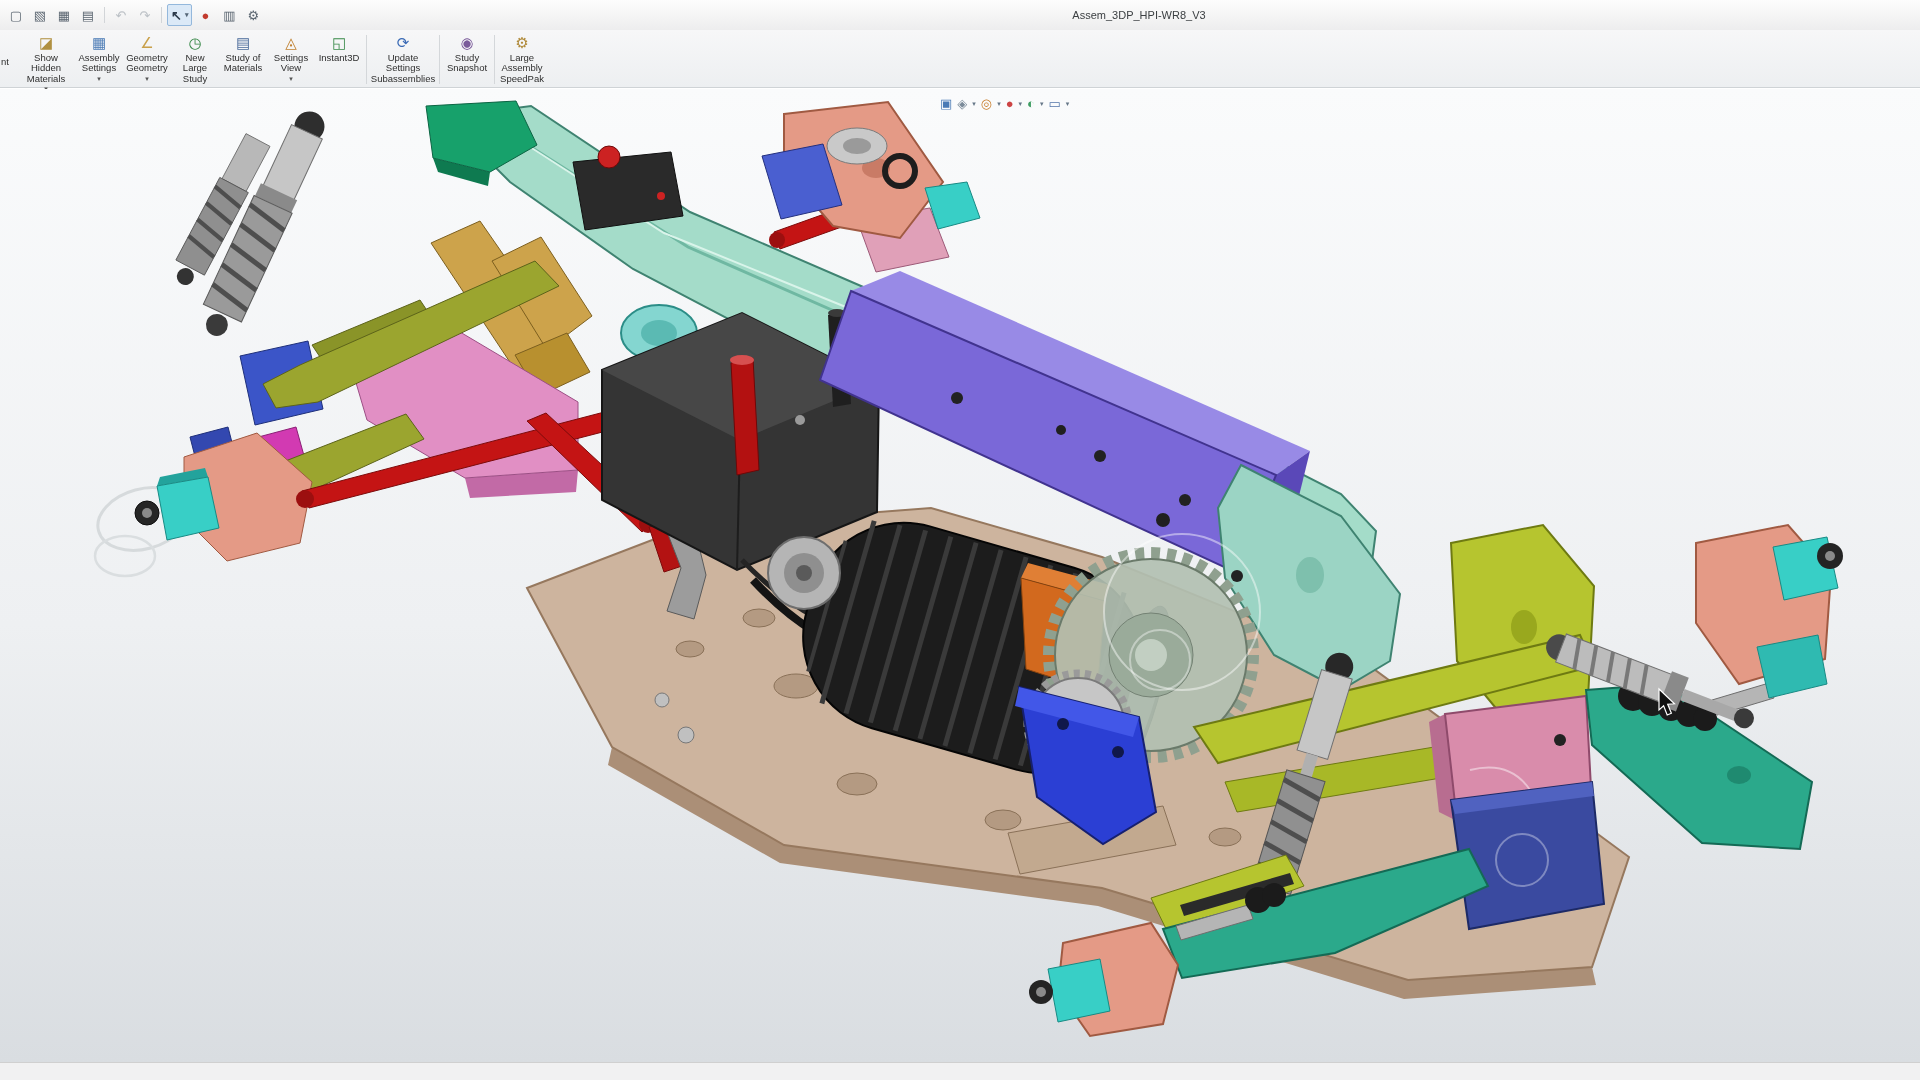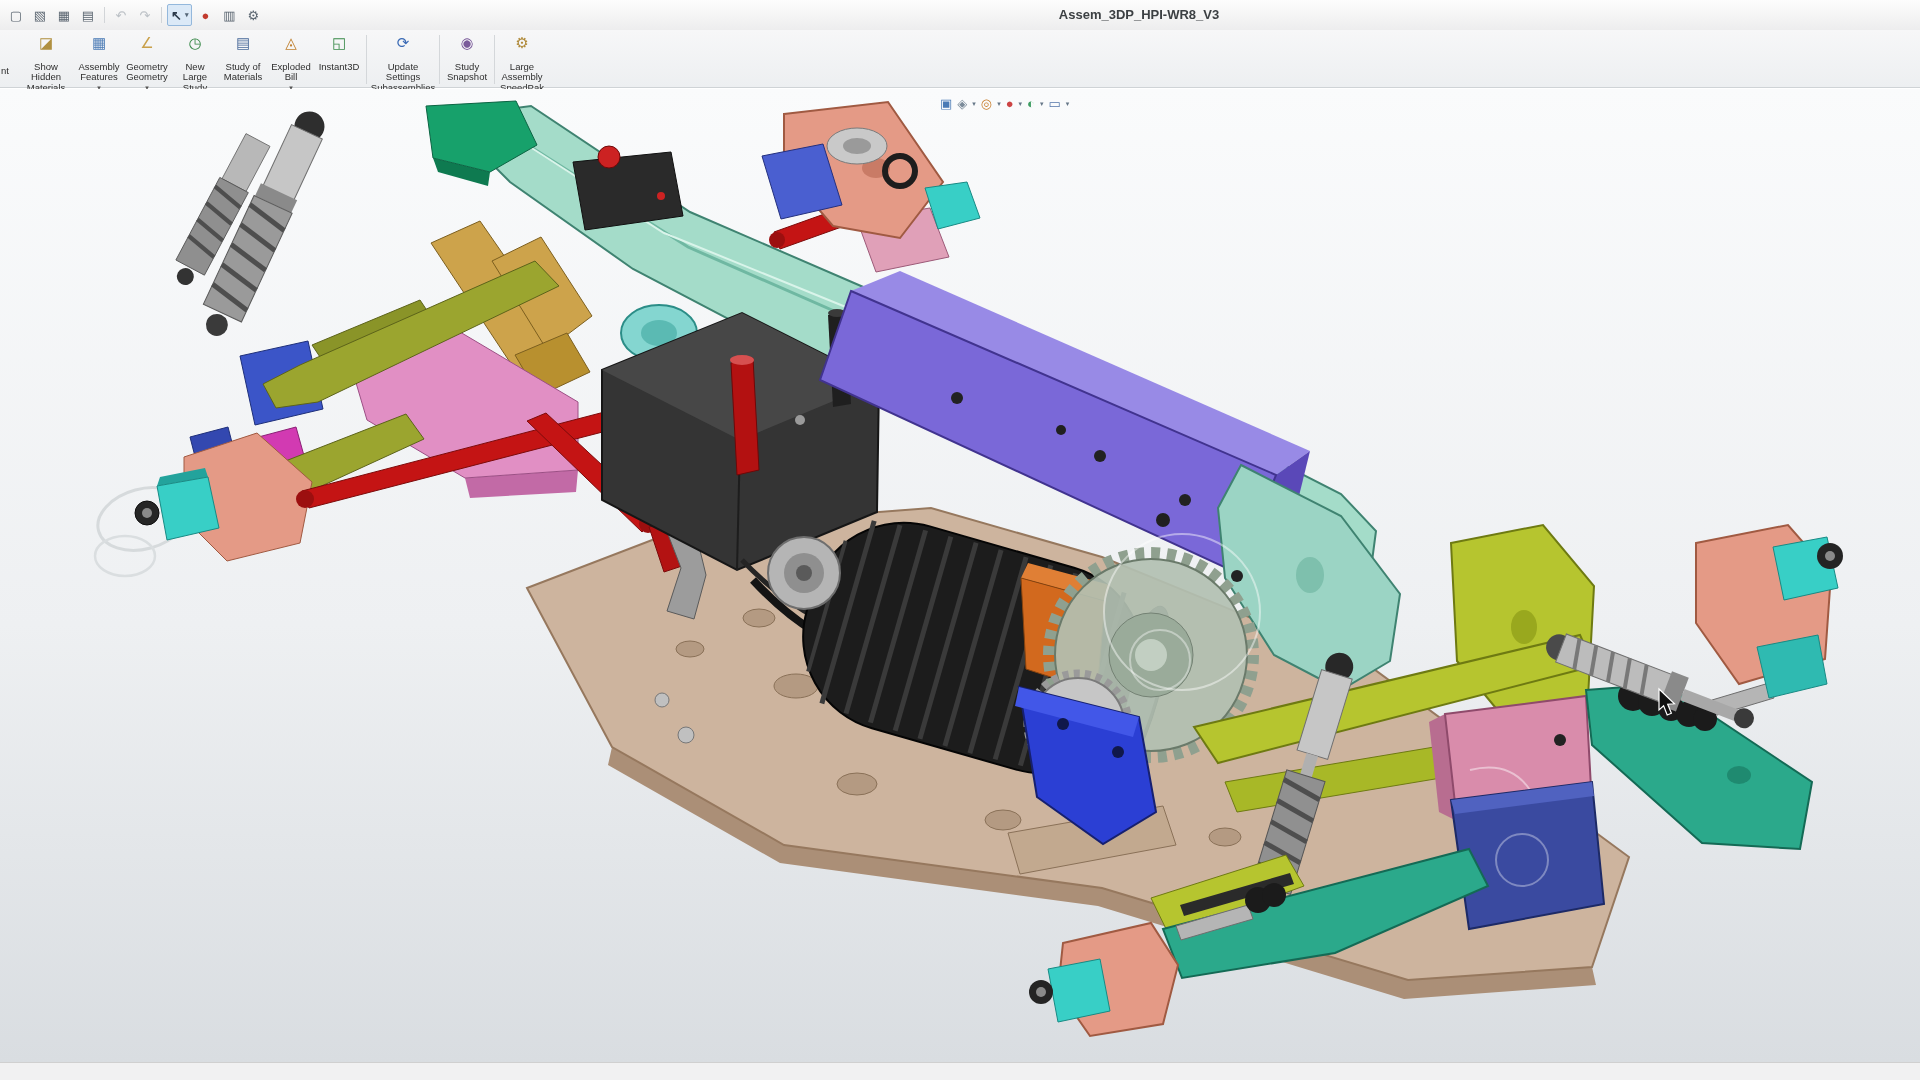--- a/index.html
+++ b/index.html
@@ -7,29 +7,29 @@
 
   
   .titlebar{position:absolute;top:0;left:0;right:0;height:30px;background:linear-gradient(#fdfdfd,#ededee);border-bottom:1px solid #d6d6d6;display:flex;align-items:center;}
   .qa{display:flex;align-items:center;padding-left:5px;gap:2px;}
   .qicon{width:22px;height:20px;display:flex;align-items:center;justify-content:center;font-size:13px;color:#5a6570;}
   .dim{color:#bcc1c6;}
   .red{color:#c23b2e;}
   .qsep{width:1px;height:16px;background:#d2d5d8;margin:0 3px;}
   .qbtn{display:flex;align-items:center;border:1px solid #94b8dc;background:#dbe9f7;border-radius:2px;padding:0 3px;height:20px;gap:3px;color:#2c3a4a;font-size:13px;font-weight:bold;}
   .dd{font-size:7px;color:#567;}
-  .wtitle{position:absolute;left:1139px;top:0;height:30px;line-height:30px;transform:translateX(-50%);font-size:13px;color:#3c4043;white-space:nowrap;font-weight:bold;}
+  .wtitle{position:absolute;left:1139px;top:0;height:30px;line-height:30px;transform:translateX(-50%);font-size:11px;color:#3c4043;white-space:nowrap;}
 
   
   .ribbon{position:absolute;top:30px;left:0;right:0;height:58px;background:linear-gradient(#f7f7f8,#edeff1);border-bottom:1px solid #cfd3d6;display:flex;align-items:flex-start;padding-top:2px;box-sizing:border-box;}
   .rbtn{display:flex;flex-direction:column;align-items:center;padding:2px 2px 0;width:48px;height:54px;box-sizing:border-box;}
   .w56{width:58px;}
   .w64{width:66px;}
   .ricon{height:18px;font-size:15px;line-height:18px;}
-  .rlabel{font-size:9.5px;line-height:1.08;color:#2e2e2e;text-align:center;margin-top:10px;}
+  .rlabel{font-size:9.5px;line-height:1.08;color:#2e2e2e;text-align:center;margin-top:1px;}
   .rcaret{font-size:7px;color:#555;line-height:7px;margin-top:1px;}
   .rsep{width:1px;align-self:stretch;background:#d4d7da;margin:3px 3px;}
   .partial{width:17px;overflow:hidden;align-items:flex-start;padding-top:24px;padding-left:1px;}
 
   
   .viewport{position:absolute;top:89px;bottom:18px;left:0;right:0;overflow:hidden;background:linear-gradient(180deg,#fafbfc 0%,#eef0f2 55%,#d9dde1 100%);}
   .model-svg{position:absolute;left:0;top:-89px;width:1920px;height:1080px;}
   .headsup{position:absolute;left:940px;top:6px;display:flex;align-items:center;gap:5px;}
   .hicon{font-size:13px;line-height:18px;}
   .hcaret{font-size:7px;color:#678;}
@@ -65,39 +65,39 @@
   <div class="rbtn partial">
     <span class="rlabel">nt</span>
   </div>
   <div class="rbtn w56">
     <span class="ricon" style="color: rgb(176, 144, 64);">◪</span>
     <span class="rlabel">Show Hidden Materials</span>
     <span class="rcaret">▾</span>
   </div>
   <div class="rbtn">
     <span class="ricon" style="color: rgb(74, 122, 181);">▦</span>
-    <span class="rlabel">Assembly Features</span>
+    <span class="rlabel">Assembly Settings</span>
     <span class="rcaret">▾</span>
   </div>
   <div class="rbtn">
     <span class="ricon" style="color: rgb(201, 160, 74);">∠</span>
     <span class="rlabel">Geometry Geometry</span>
     <span class="rcaret">▾</span>
   </div>
   <div class="rbtn">
     <span class="ricon" style="color: rgb(58, 138, 74);">◷</span>
     <span class="rlabel">New Large Study</span>
   </div>
   <div class="rbtn">
     <span class="ricon" style="color: rgb(74, 106, 154);">▤</span>
     <span class="rlabel">Study of Materials</span>
   </div>
   <div class="rbtn">
     <span class="ricon" style="color: rgb(192, 128, 48);">◬</span>
-    <span class="rlabel">Exploded Bill</span>
+    <span class="rlabel">Settings View</span>
     <span class="rcaret">▾</span>
   </div>
   <div class="rbtn">
     <span class="ricon" style="color: rgb(58, 138, 74);">◱</span>
     <span class="rlabel">Instant3D</span>
   </div>
   <span class="rsep"></span>
   <div class="rbtn w64">
     <span class="ricon" style="color: rgb(58, 106, 181);">⟳</span>
     <span class="rlabel">Update Settings Subassemblies</span>

